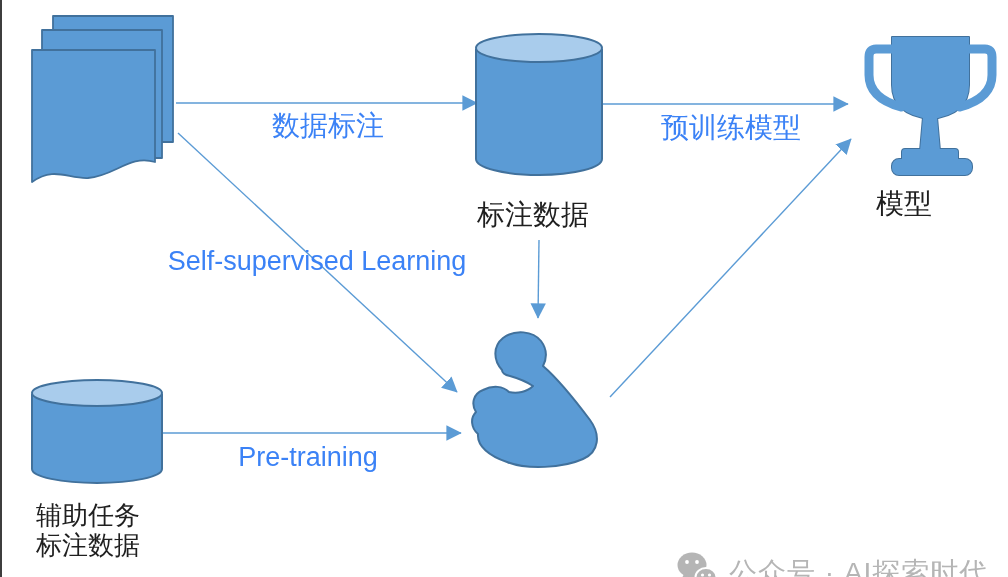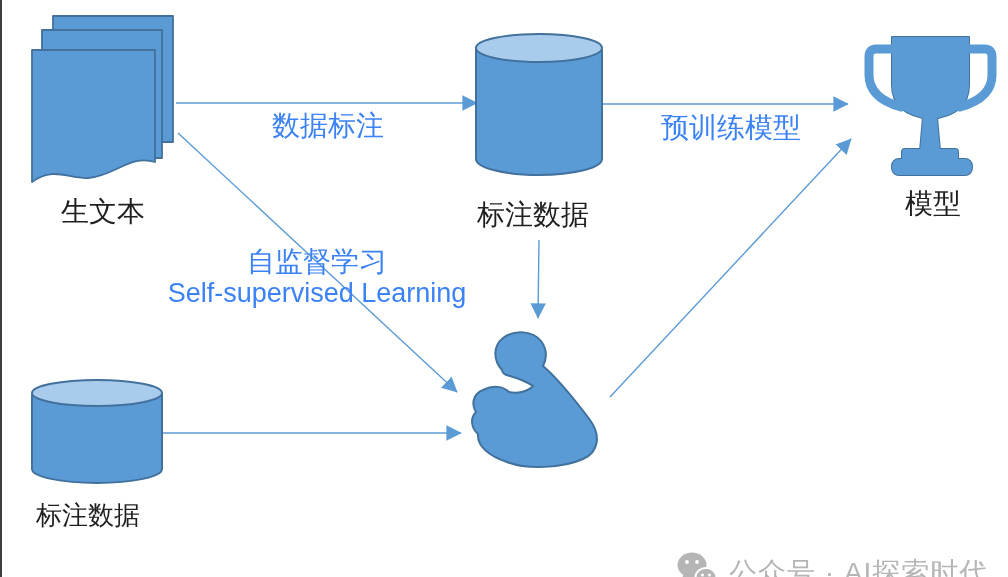--- a/index.html
+++ b/index.html
@@ -56,21 +56,20 @@
 
   <div class="abs" style="left:30px;top:14px;">
     <svg width="148" height="170" viewBox="0 0 148 170">
       <g stroke="#41719C" stroke-width="1.8" fill="#5B9BD5" stroke-linejoin="round">
         <rect x="23" y="2" width="120" height="126"></rect>
         <rect x="12" y="16" width="120" height="128"></rect>
         <path d="M2,36 L125,36 L125,148 C100,140 85,162 58,164 C38,165 24,152 2,168 Z"></path>
       </g>
     </svg>
   </div>
-  <div class="node-label" style="left:103px;top:196px;">生文本</div>
 
   <div class="abs" style="left:473px;top:32px;">
     <svg width="132" height="146" viewBox="0 0 132 146">
       <path d="M3,17 L3,127 A63,16 0 0 0 129,127 L129,17" fill="#5B9BD5" stroke="#41719C" stroke-width="2"></path>
       <ellipse cx="66" cy="16" rx="63" ry="14" fill="#A9CCEC" stroke="#41719C" stroke-width="2"></ellipse>
     </svg>
   </div>
   <div class="node-label" style="left:533px;top:199px;">标注数据</div>
 
   <div class="abs" style="left:856px;top:28px;">
@@ -89,21 +88,21 @@
       </g>
 
       <g fill="#5B9BD5" stroke="none">
         <path d="M36,9 L113,9 L113,57 Q113,87 74.5,91 Q36,87 36,57 Z"></path>
         <path d="M67,89 L81,89 L84,123 L64,123 Z"></path>
         <rect x="46" y="121" width="56" height="13" rx="3"></rect>
         <rect x="36" y="131" width="80" height="16" rx="7"></rect>
       </g>
     </svg>
   </div>
-  <div class="node-label" style="left:933px;top:188px;">模型</div>
+  <div class="node-label" style="left:904px;top:188px;">模型</div>
 
   <div class="abs" style="left:465px;top:328px;">
     <svg width="145" height="142" viewBox="0 0 145 142">
       <path d="M37,42
                C28,32 28,18 38,10
                C50,1 68,3 76,13
                C82,21 82,30 78,38
                C92,50 110,72 125,92
                C136,107 134,124 118,131
                C98,140 62,142 42,134
@@ -117,40 +116,41 @@
     </svg>
   </div>
 
   <div class="abs" style="left:29px;top:378px;">
     <svg width="136" height="108" viewBox="0 0 136 108">
       <path d="M3,16 L3,91 A65,14 0 0 0 133,91 L133,16" fill="#5B9BD5" stroke="#41719C" stroke-width="2"></path>
       <ellipse cx="68" cy="15" rx="65" ry="13" fill="#A9CCEC" stroke="#41719C" stroke-width="2"></ellipse>
     </svg>
   </div>
   <div class="aux-label">
+    <div>辅助任务</div>
     <div>标注数据</div>
   </div>
 
   <div class="edge-label" style="left:328px;top:110px;">
     <div class="zh">数据标注</div>
   </div>
 
   <div class="edge-label" style="left:731px;top:112px;">
     <div class="zh">预训练模型</div>
   </div>
 
   <div class="edge-label" style="left:317px;top:246px;">
-    <div class="zh">自监督学习</div>
     <div class="en">Self-supervised Learning</div>
   </div>
 
   <div class="edge-label" style="left:624px;top:245px;">
   </div>
 
   <div class="edge-label" style="left:308px;top:442px;">
+    <div class="en">Pre-training</div>
   </div>
 
   <div id="watermark">
     <span>
       <svg width="42" height="38" viewBox="0 0 42 38">
         <g fill="#b5b5b5">
           <ellipse cx="16" cy="13" rx="14.5" ry="12.5"></ellipse>
           <path d="M8,22 L3,32 L15,26 Z"></path>
         </g>
         <circle cx="11" cy="10" r="1.9" fill="#ffffff"></circle>

